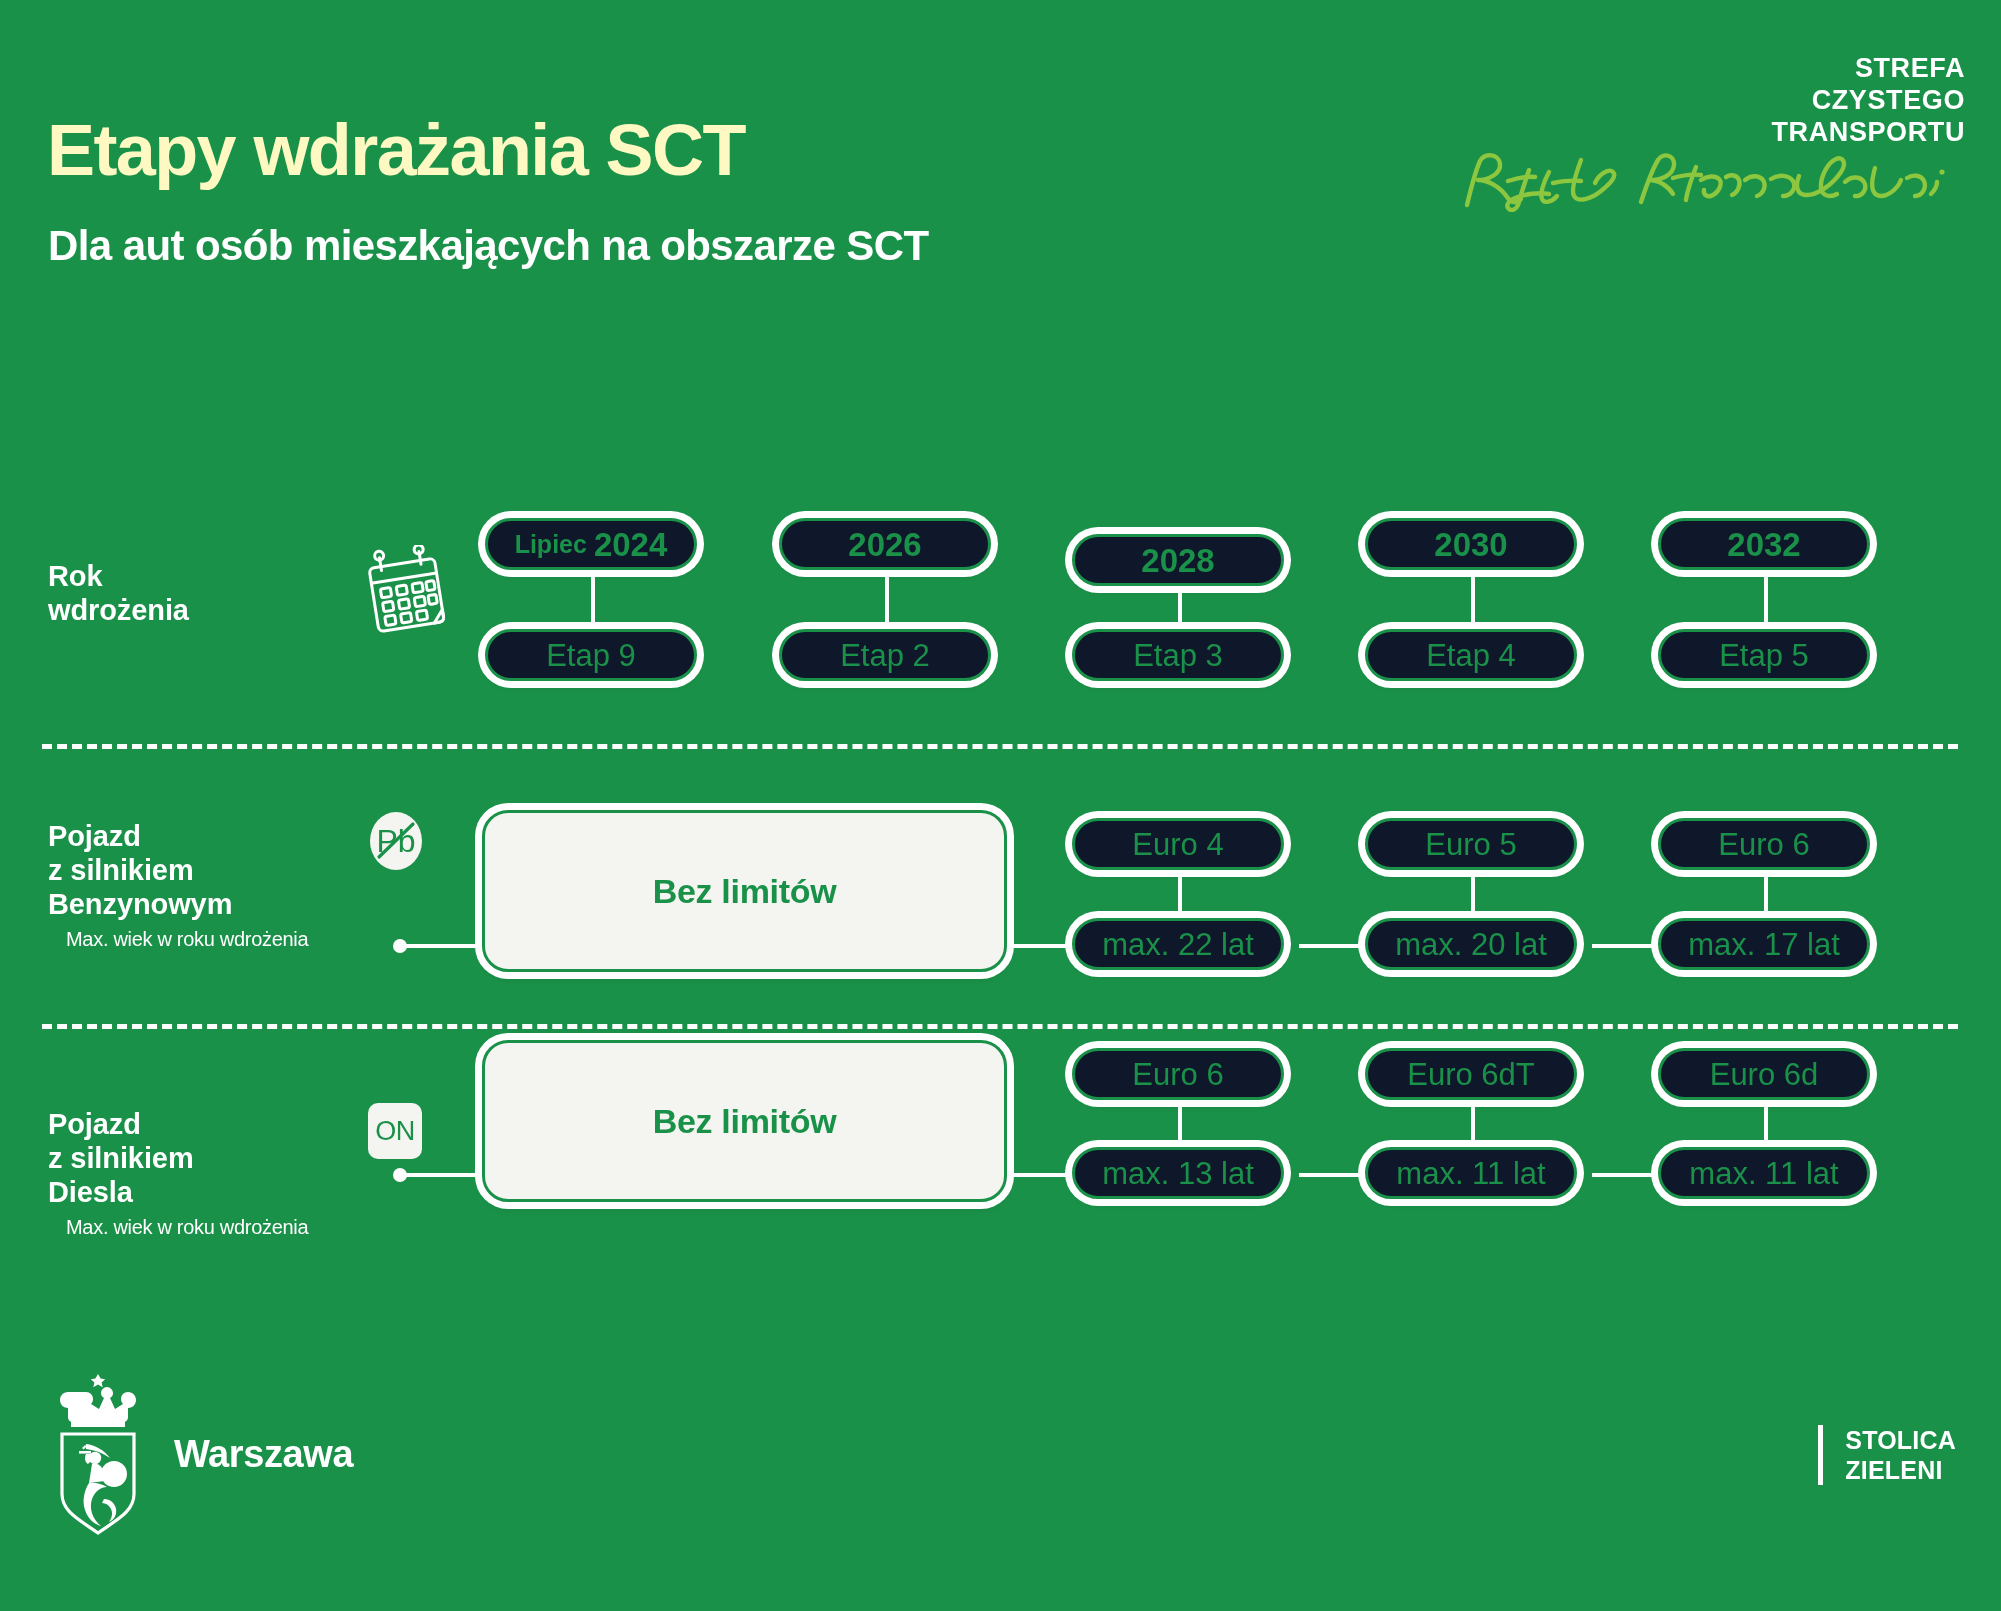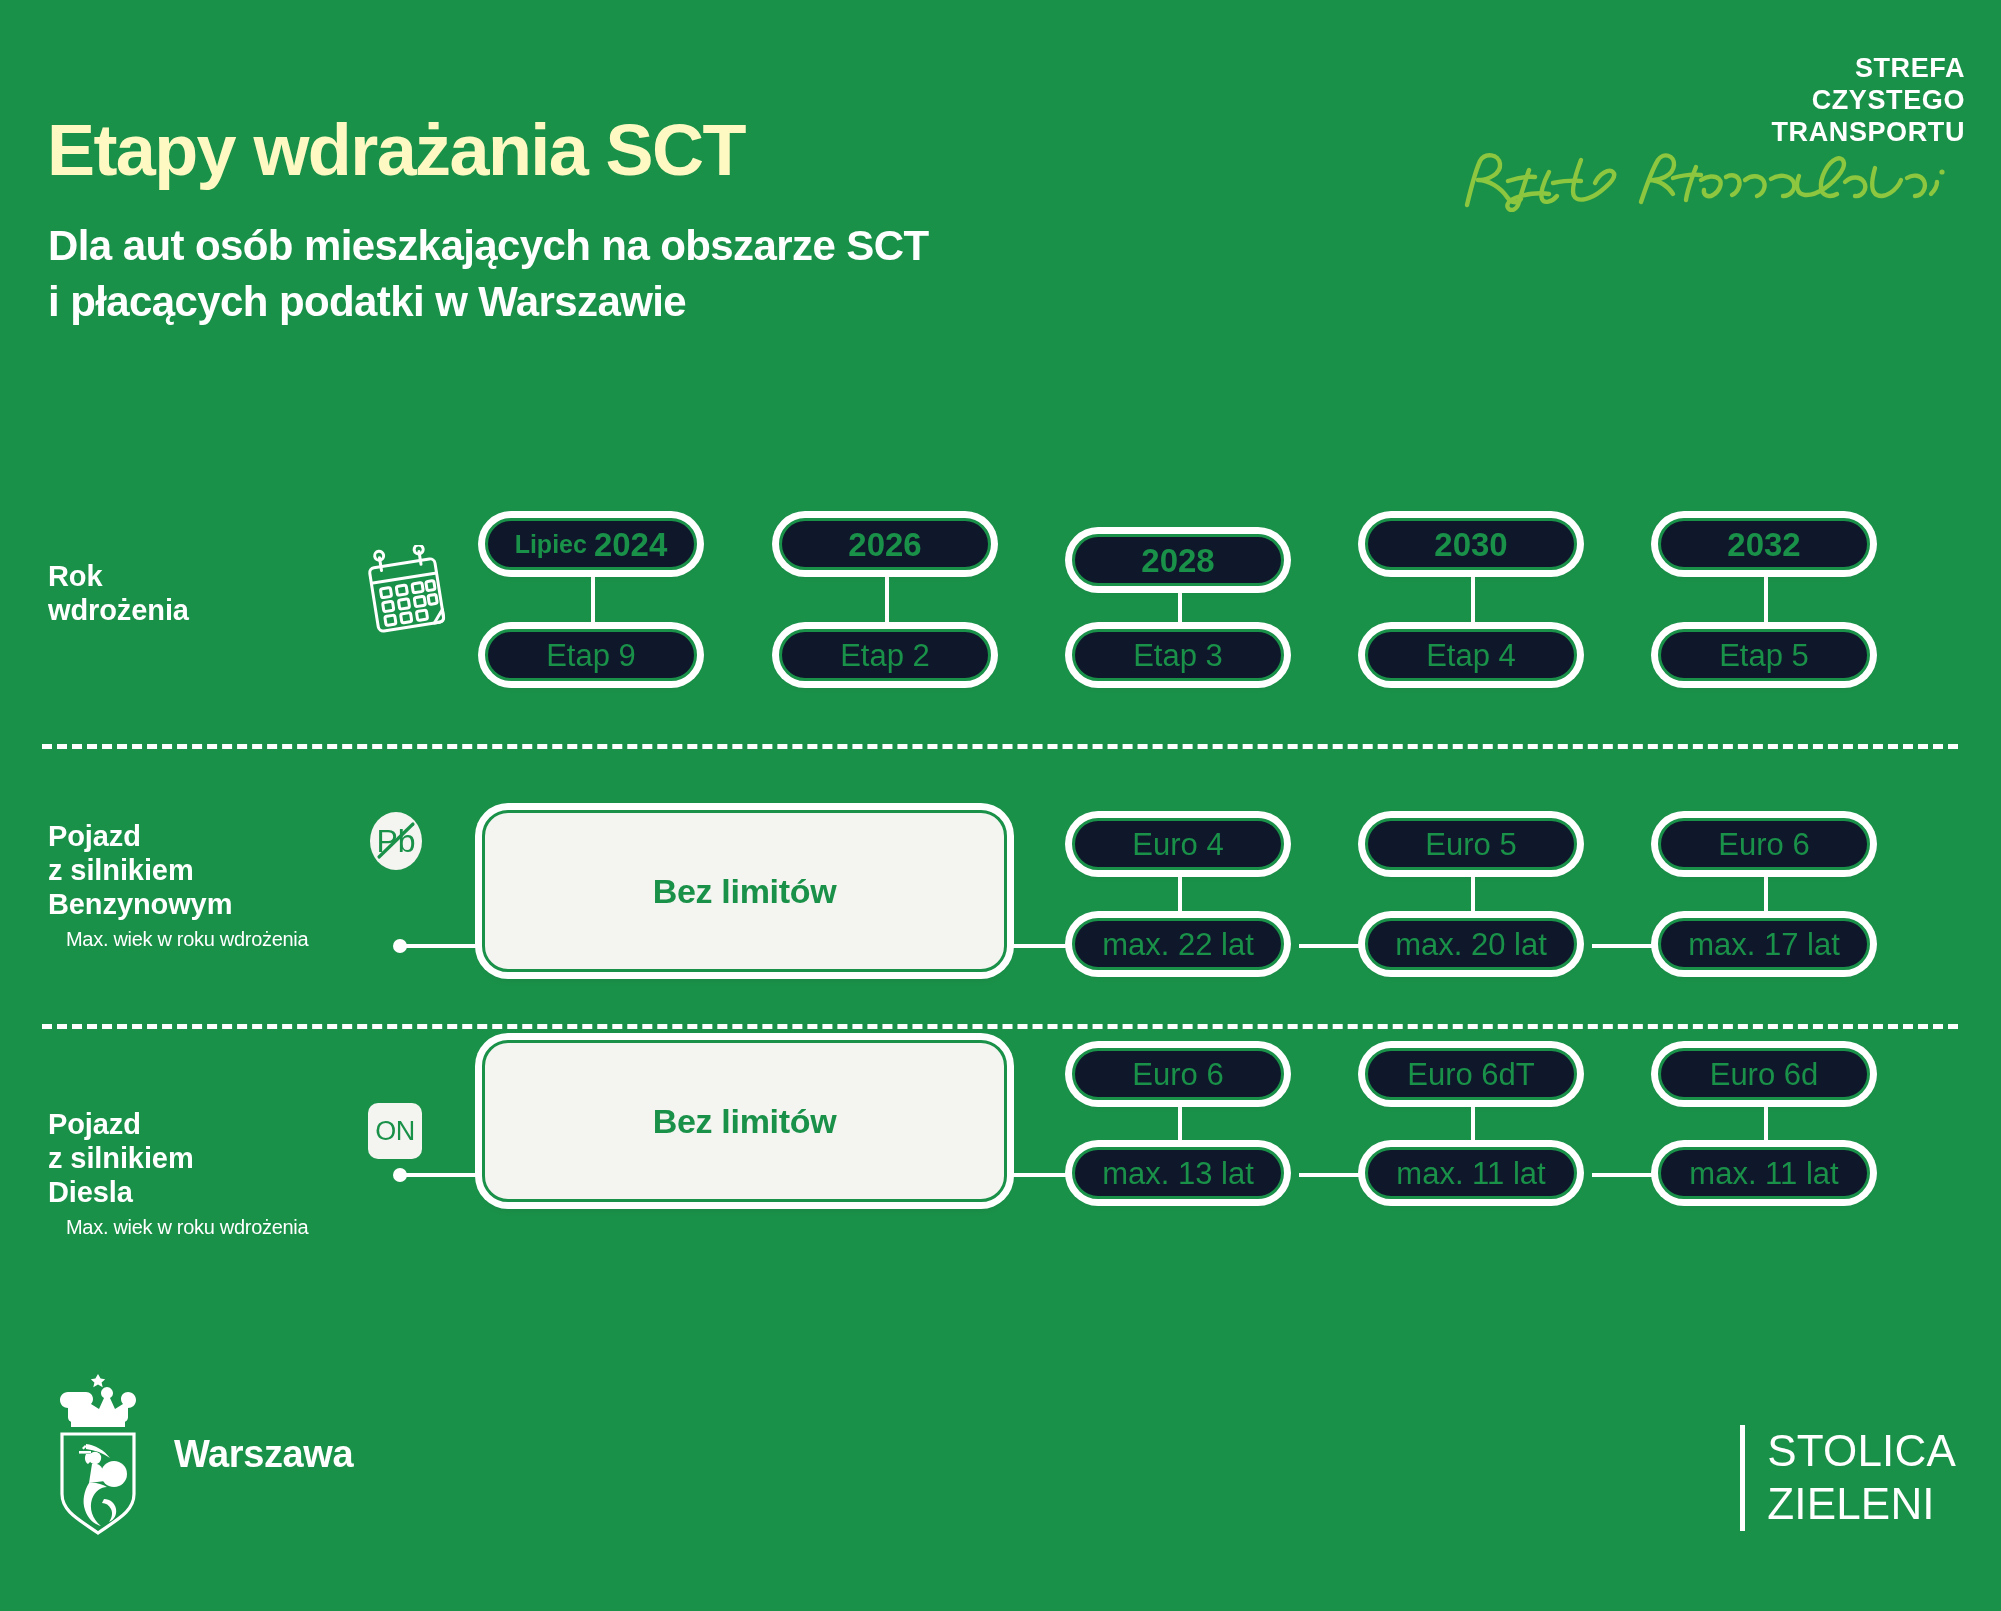--- a/index.html
+++ b/index.html
@@ -205,22 +205,22 @@
     top: 1425px;
     display: flex;
     align-items: stretch;
   }
   #footer-stolica .bar {
     width: 5px;
     background: #ffffff;
     margin-right: 22px;
   }
   #footer-stolica .txt {
-    font-size: 44px;
-    font-weight: normal;
+    font-size: 25px;
+    font-weight: bold;
     line-height: 1.2;
     letter-spacing: 0.2px;
     color: #ffffff;
   }
   #footer-stolica .txt span { display: block; }
 </style>
 </head>
 <body>
 
 <div id="header-logo">
@@ -249,21 +249,20 @@
       <path d="M486 44 C490 40 492 36 492 32"></path>
       <circle cx="497" cy="22" r="2.6" fill="#8dc63f" stroke="none"></circle>
     </g>
   </svg>
 </div>
 
 <div id="page-title">Etapy wdrażania SCT</div>
 
 <div id="page-subtitle">
   <span>Dla aut osób mieszkających na obszarze SCT</span>
-  <span>i płacących podatki w Warszawie</span>
 </div>
 
 <div class="row-label" style="top:560px;">
   <div class="title">
     <span>Rok</span>
     <span>wdrożenia</span>
   </div>
 </div>
 
 <div class="icon-box" style="left:363px; top:545px;">

